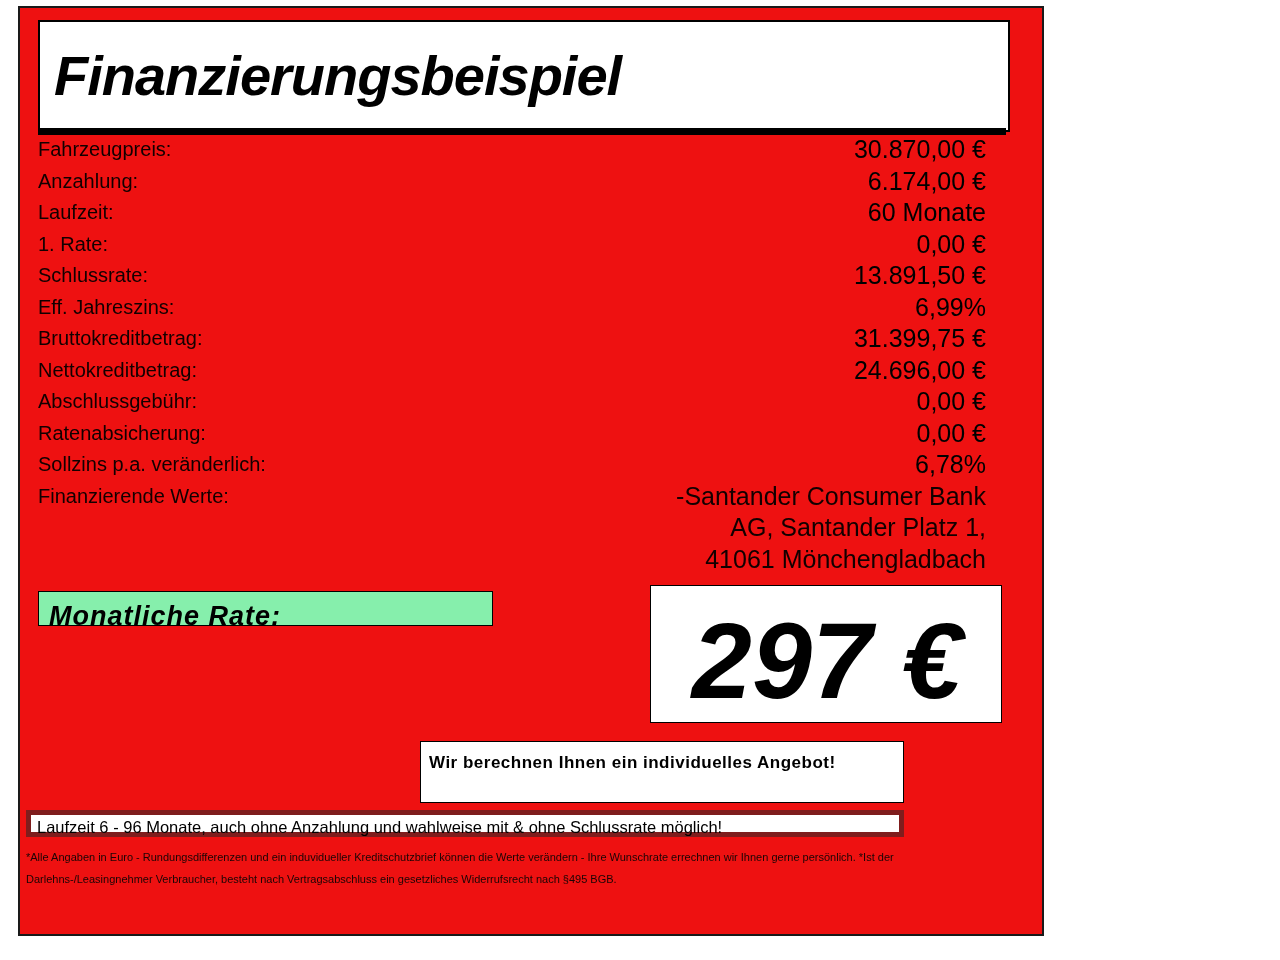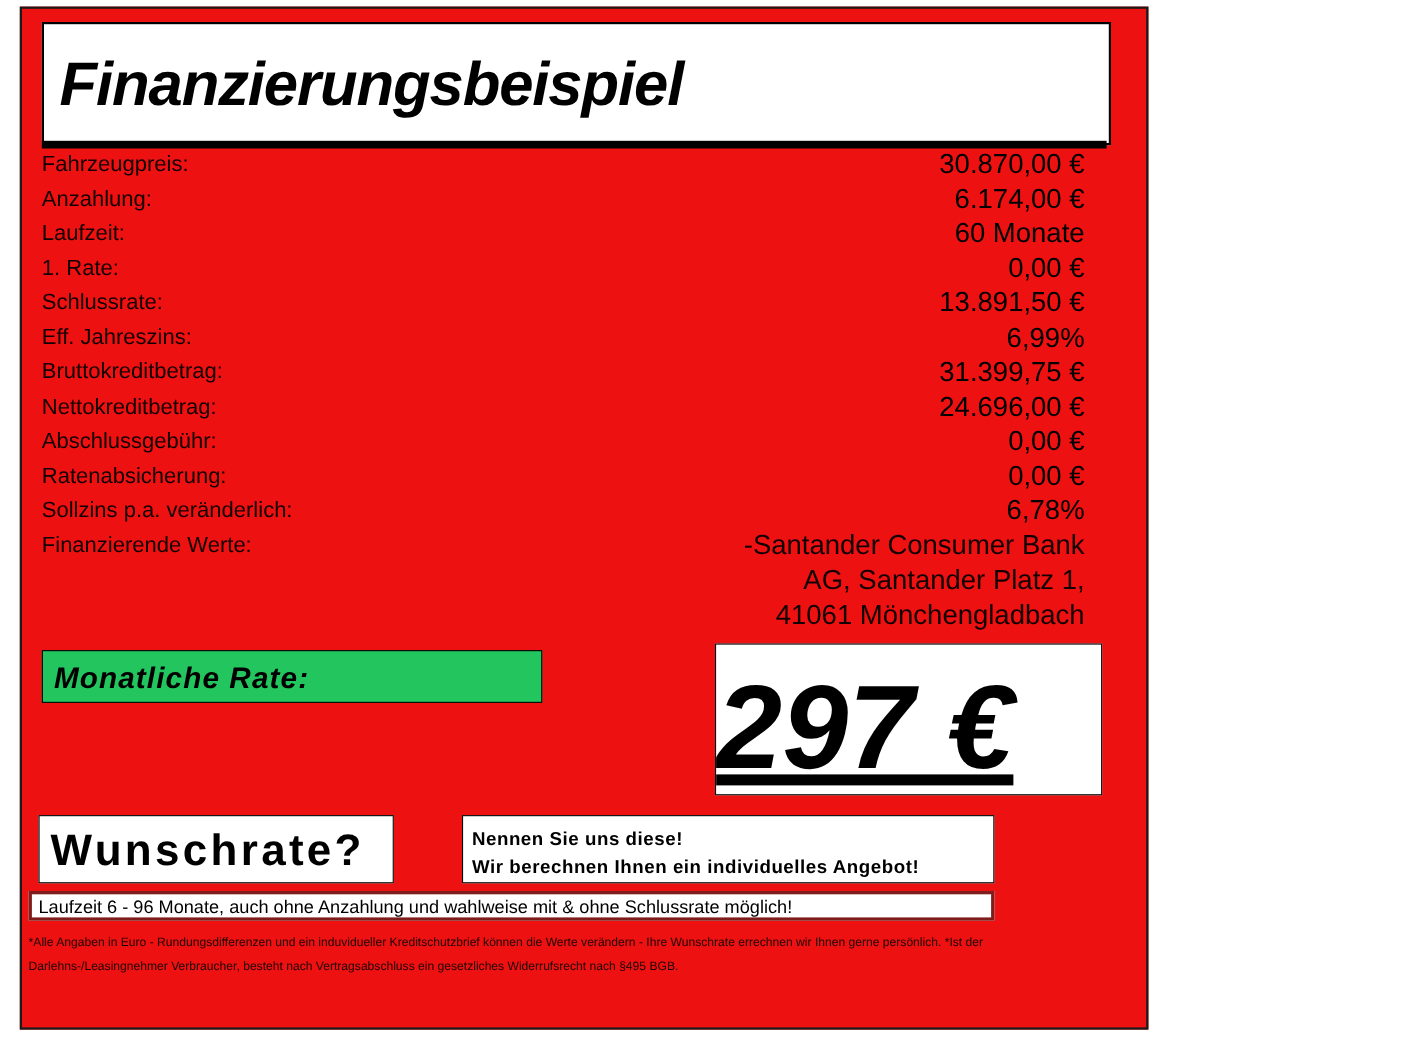--- a/index.html
+++ b/index.html
@@ -111,22 +111,22 @@
     line-height: 31.5px;
     white-space: nowrap;
   }
 
   
   .rate-label-box {
     position: absolute;
     left: 18px;
     top: 583px;
     width: 455px;
-    height: 48px;
-    background: #22c55e;
+    height: 35px;
+    background: #86efac;
     border: 1px solid #000000;
     box-sizing: border-box;
   }
   .rate-label-text {
     position: absolute;
     left: 10px;
     top: 9px;
     font-size: 27px;
     font-weight: bold;
     font-style: italic;
@@ -145,27 +145,27 @@
     background: #ffffff;
     border: 1px solid #000000;
     box-sizing: border-box;
     overflow: hidden;
   }
   .price-text {
     position: absolute;
     left: 0;
     top: 0;
     width: 352px;
+    text-align: center;
     font-size: 108px;
     font-weight: bold;
     font-style: italic;
     color: #000000;
     line-height: 150px;
     white-space: nowrap;
-    text-decoration: underline;
   }
 
   
   .wunsch-box {
     position: absolute;
     left: 15px;
     top: 733px;
     width: 323px;
     height: 62px;
     background: #ffffff;
@@ -207,21 +207,21 @@
   }
 
   
   .laufzeit-box {
     position: absolute;
     left: 6px;
     top: 802px;
     width: 878px;
     height: 27px;
     background: #ffffff;
-    border: 3px solid #7f1d1d;
+    border: 5px solid #7f1d1d;
     box-sizing: border-box;
   }
   .laufzeit-text {
     position: absolute;
     left: 6px;
     top: 3px;
     font-size: 16.5px;
     color: #000000;
     white-space: nowrap;
   }
@@ -307,26 +307,22 @@
     </div>
 
     <div class="rate-label-box">
       <span class="rate-label-text">Monatliche Rate:</span>
     </div>
 
     <div class="price-box">
       <span class="price-text">297 €</span>
     </div>
 
-    <div class="wunsch-box">
-      <span class="wunsch-text">Wunschrate?</span>
-    </div>
 
     <div class="cta-box">
-      <div class="cta-line">Nennen Sie uns diese!</div>
       <div class="cta-line">Wir berechnen Ihnen ein individuelles Angebot!</div>
     </div>
 
     <div class="laufzeit-box">
       <span class="laufzeit-text">Laufzeit 6 - 96 Monate, auch ohne Anzahlung und wahlweise mit &amp; ohne Schlussrate möglich!</span>
     </div>
 
     <div class="footnote">*Alle Angaben in Euro - Rundungsdifferenzen und ein induvidueller Kreditschutzbrief können die Werte verändern - Ihre Wunschrate errechnen wir Ihnen gerne persönlich. *Ist der Darlehns-/Leasingnehmer Verbraucher, besteht nach Vertragsabschluss ein gesetzliches Widerrufsrecht nach §495 BGB.</div>
 
   </div>

